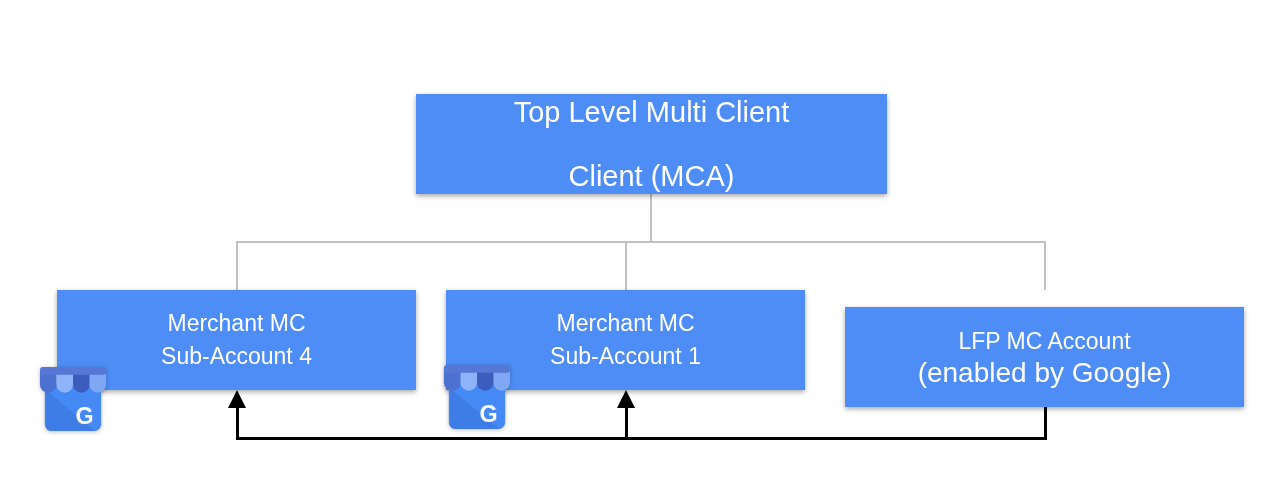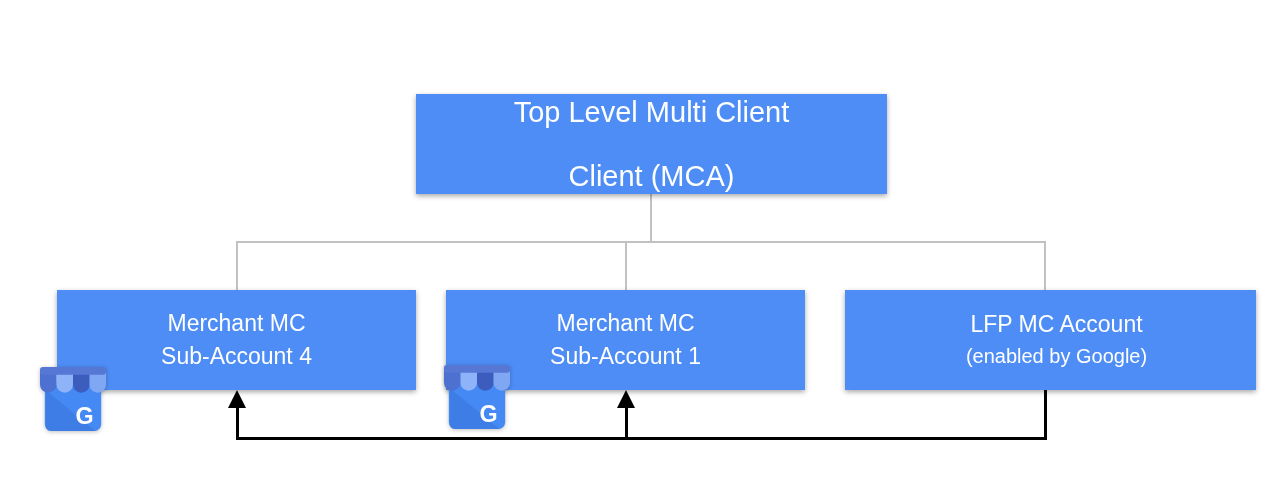--- a/index.html
+++ b/index.html
@@ -27,22 +27,22 @@
     text-align: center;
     box-shadow: 0 2px 5px rgba(0,0,0,0.35);
     z-index: 2;
   }
   .node-root {
     left: 416px; top: 94px; width: 471px; height: 100px;
     font-size: 29px; line-height: 42px; gap: 22px;
   }
   .node-sub1 { left: 57px;  top: 290px; width: 359px; height: 100px; font-size: 23px; line-height: 33px; }
   .node-sub2 { left: 446px; top: 290px; width: 359px; height: 100px; font-size: 23px; line-height: 33px; }
-  .node-lfp  { left: 845px; top: 290px; width: 399px; height: 100px; font-size: 23px; line-height: 32px; padding-left: 12px; }
-  .node-lfp .line2 { font-size: 20px; }
+  .node-lfp  { left: 845px; top: 307px; width: 399px; height: 100px; font-size: 23px; line-height: 32px; }
+  .node-lfp .line2 { font-size: 28px; }
 
   
   .gline {
     position: absolute;
     background: var(--connector, #c1c1c1);
     z-index: 1;
   }
   .stem     { left: 650px;  top: 194px; width: 2px;   height: 47px; }
   .crossbar { left: 236px;  top: 241px; width: 810px; height: 2px;  }
   .drop1    { left: 236px;  top: 241px; width: 2px;   height: 49px; }

